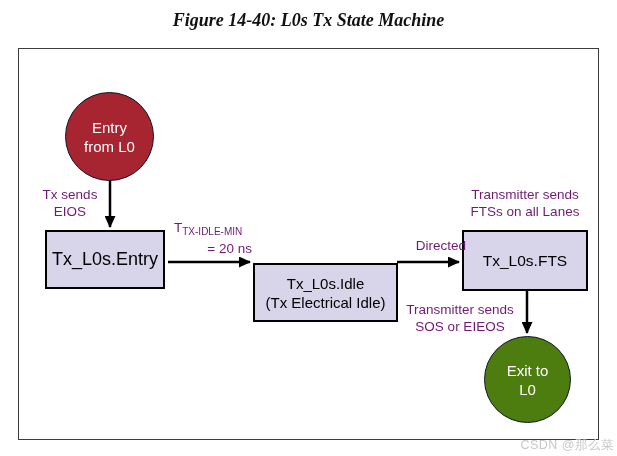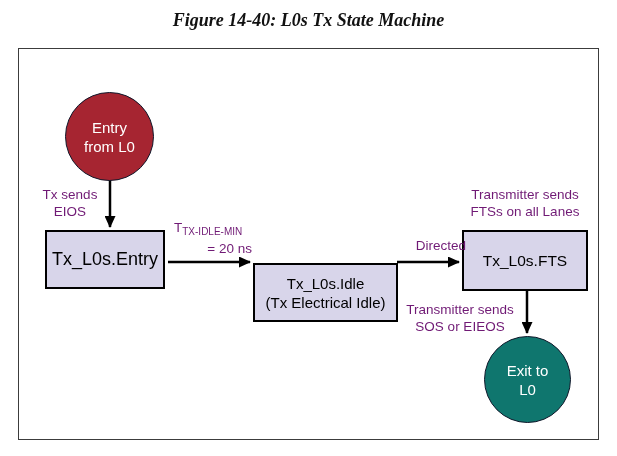--- a/index.html
+++ b/index.html
@@ -15,21 +15,21 @@
   .frame{
     position:absolute;left:18px;top:48px;width:579px;height:390px;
     border:1px solid #3c3c3c;background:#ffffff;
   }
   .state-circle{
     position:absolute;border-radius:50%;border:1px solid #0f172a;
     display:flex;flex-direction:column;align-items:center;justify-content:center;
     color:#fff;font-size:15px;line-height:19px;text-align:center;box-sizing:border-box;
   }
   .circle-entry{left:65px;top:92px;width:89px;height:89px;background:#a62531;}
-  .circle-exit{left:484px;top:336px;width:87px;height:87px;background:#0f766e;}
+  .circle-exit{left:484px;top:336px;width:87px;height:87px;background:#4d7c0f;}
   .state-box{
     position:absolute;border:2px solid #000;background:#d8d5ea;box-sizing:border-box;
     display:flex;flex-direction:column;align-items:center;justify-content:center;
     font-size:15px;line-height:19px;text-align:center;color:#000;
   }
   .box-entry{left:45px;top:230px;width:120px;height:59px;font-size:18px;}
   .box-idle{left:253px;top:231px;width:145px;height:59px;margin-top:32px;}
   .box-fts{left:462px;top:230px;width:126px;height:61px;font-size:15.5px;}
   .edge-label{
     position:absolute;font-size:13.5px;line-height:17px;text-align:center;color:#701a75;
@@ -110,14 +110,15 @@
   <div class="edge-label lbl-fts-note">
     <span class="line-block">Transmitter sends</span>
     <span class="line-block">FTSs on all Lanes</span>
   </div>
 
   <div class="edge-label lbl-sos-note">
     <span class="line-block">Transmitter sends</span>
     <span class="line-block">SOS or EIEOS</span>
   </div>
 
+  <div class="watermark">CSDN @那么菜</div>
 
 </div>
 
 </body></html>

